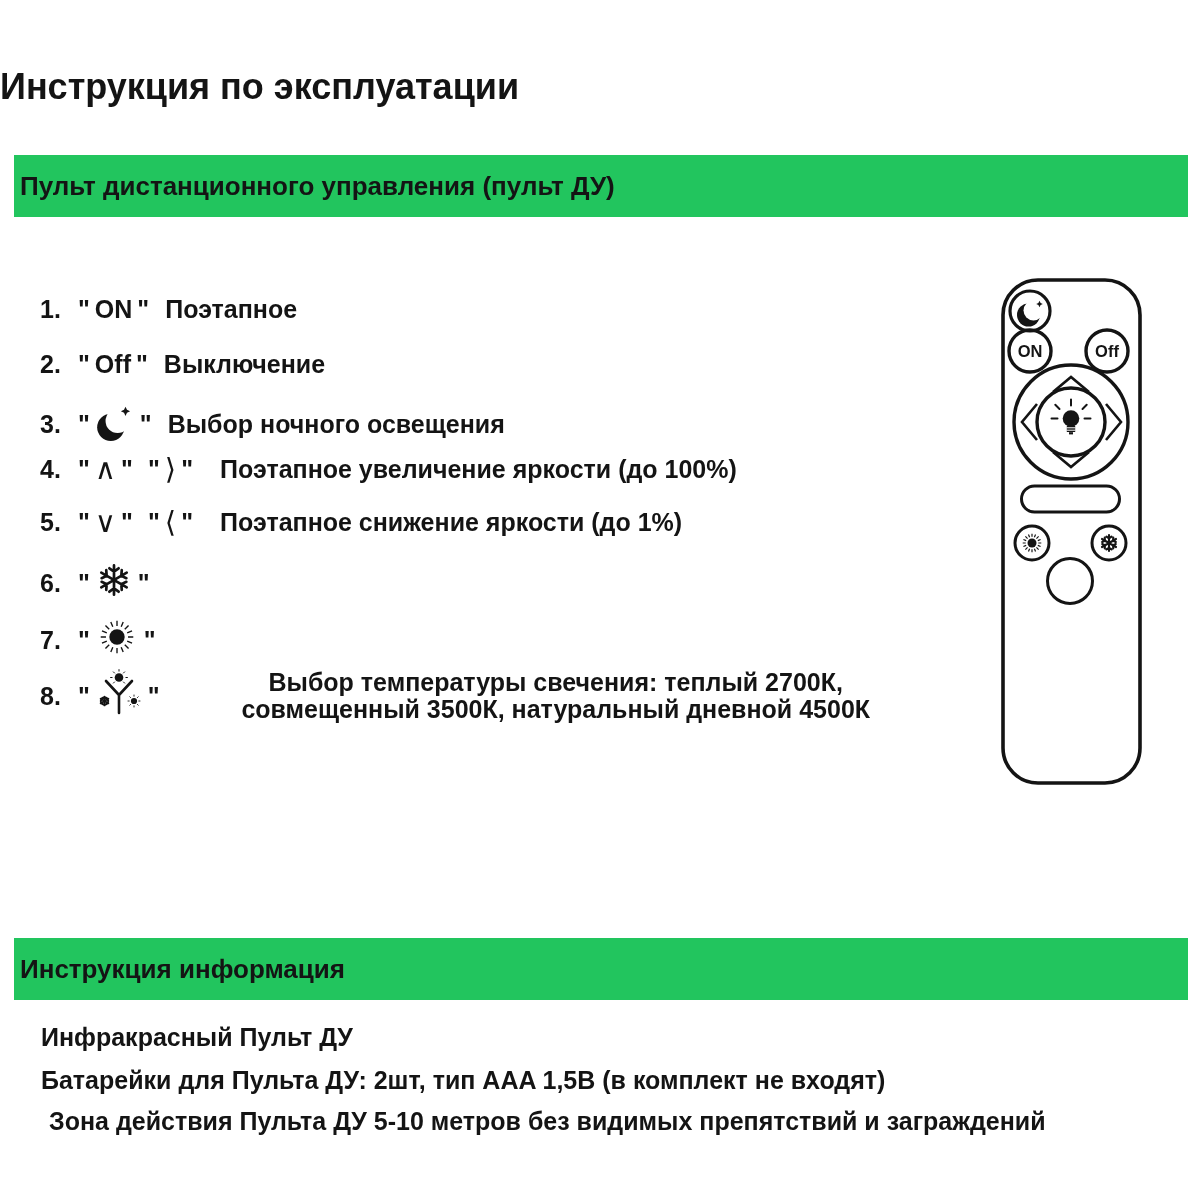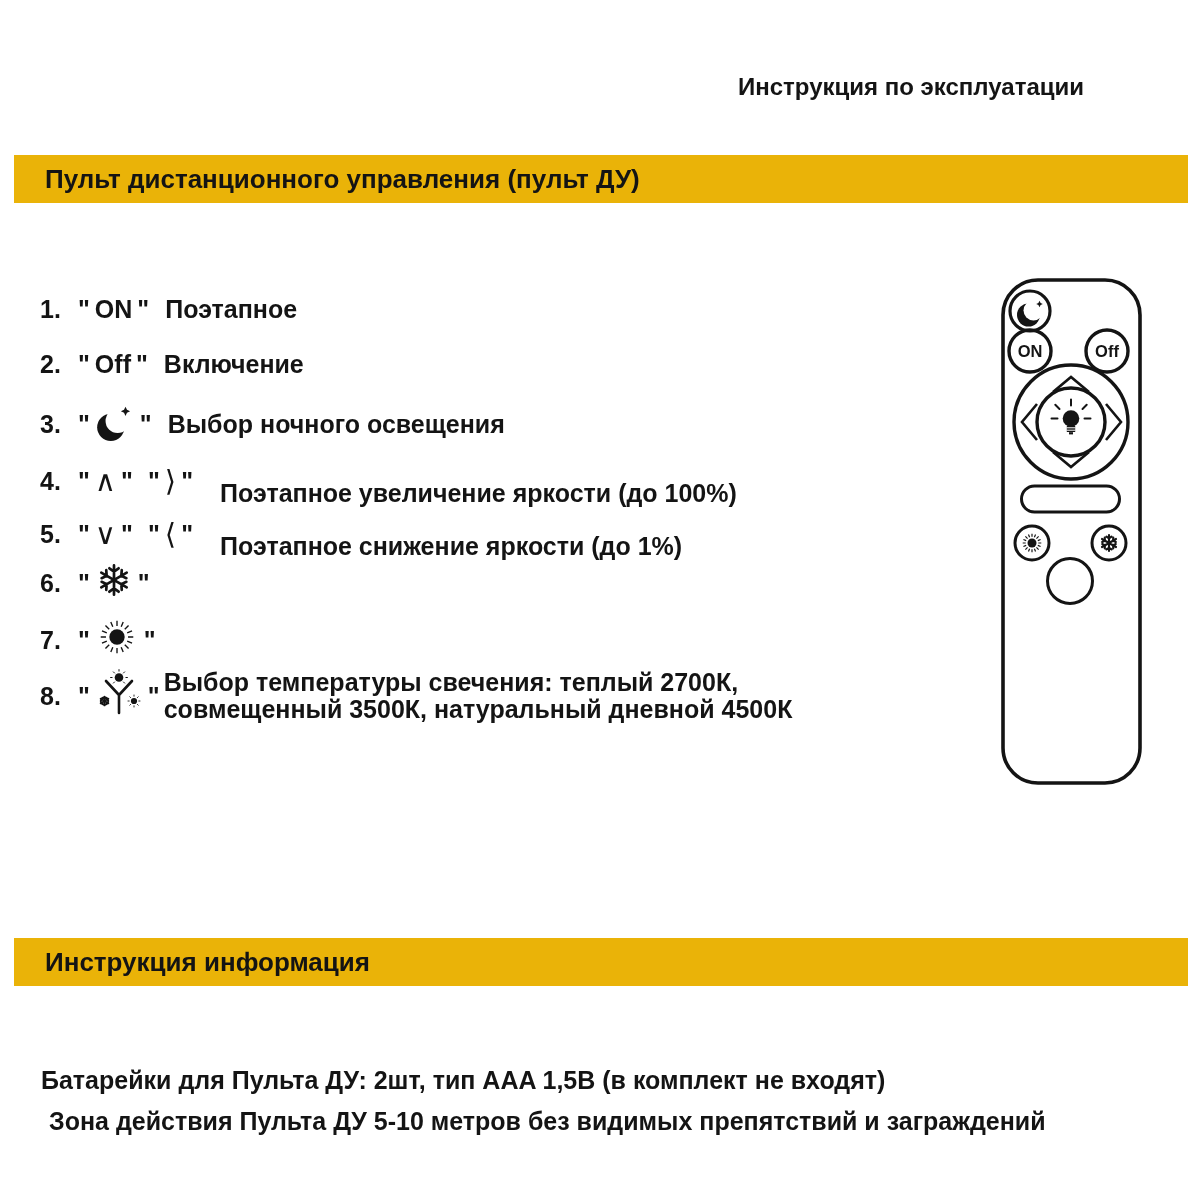--- a/index.html
+++ b/index.html
@@ -1,38 +1,38 @@
 <!DOCTYPE html>
 <html><head>
 <meta charset="utf-8">
 <style>
   html,body{margin:0;padding:0;background:#fff;}
   body{width:1200px;height:1200px;overflow:hidden;
        font-family:"Liberation Sans","DejaVu Sans",sans-serif;color:#141414;}
   .page{position:relative;width:1200px;height:1200px;background:#fff;}
 
-  .title{position:absolute;top:70px;left:0;width:1084px;text-align:right;
-         font-size:24px;font-weight:bold;line-height:34px;}
-
-  .bar{position:absolute;left:14px;width:1174px;height:48px;background:#eab308;
-       display:flex;align-items:center;box-sizing:border-box;padding-left:31px;
+  .title{position:absolute;top:70px;left:0;width:1084px;text-align:left;
+         font-size:36px;font-weight:bold;line-height:34px;}
+
+  .bar{position:absolute;left:14px;width:1174px;height:62px;background:#22c55e;
+       display:flex;align-items:center;box-sizing:border-box;padding-left:6px;
        font-size:26px;font-weight:bold;}
   .bar1{top:155px;}
   .bar2{top:938px;}
 
   .li{position:absolute;left:40px;display:flex;align-items:center;
       font-size:25px;font-weight:bold;white-space:nowrap;line-height:30px;}
   .num{width:35px;flex:0 0 auto;}
   .qm{margin:0 3px;}
   .sym{margin:0 2px;}
   .chev{font-weight:400;font-size:29px;margin:0 2px;line-height:22px;}
   .pair2{margin-left:12px;}
   .desc{margin-left:13px;}
-  .desc4{margin-left:24px;margin-top:24px;}
-  .desc-block{margin-left:1px;line-height:27px;white-space:normal;width:760px;}
+  .desc4{margin-left:24px;}
+  .desc-block{margin-left:13px;line-height:27px;white-space:normal;width:760px;text-align:center;}
   .ico{display:inline-block;margin:0 3px;flex:0 0 auto;}
 
   .tech{position:absolute;left:41px;font-size:25px;font-weight:bold;line-height:28px;}
   .t1{top:1023px;} .t2{top:1066px;} .t3{top:1107px;margin-left:8px;}
 
   .remote{position:absolute;left:999px;top:276px;}
   .stroke{fill:none;stroke:#141414;}
   .fillink{fill:#141414;}
 </style>
 </head>
@@ -52,21 +52,21 @@
     <span class="sym">ON</span>
     <span class="qm">"</span>
     <span class="desc">Поэтапное</span>
   </div>
 
   <div class="li" style="top:349px">
     <span class="num">2.</span>
     <span class="qm">"</span>
     <span class="sym">Off</span>
     <span class="qm">"</span>
-    <span class="desc">Включение</span>
+    <span class="desc">Выключение</span>
   </div>
 
   <div class="li" style="top:400px">
     <span class="num">3.</span>
     <span class="qm">"</span>
     <span class="ico">
       <svg width="38" height="42" viewBox="0 0 36 40">
         <circle cx="14" cy="26" r="13" class="fillink"></circle>
         <circle cx="20.5" cy="20" r="11.5" fill="#fff"></circle>
         <path class="fillink" d="M28,6.4 L29.4,9.4 L32.4,10.8 L29.4,12.2 L28,15.2 L26.6,12.2 L23.6,10.8 L26.6,9.4 Z"></path>
@@ -212,16 +212,17 @@
       </g>
     </g>
 
     <circle cx="71" cy="305" r="22.5" class="stroke" stroke-width="3"></circle>
   </svg>
 
   <div class="bar bar2">
     <span>Инструкция информация</span>
   </div>
 
+  <div class="tech t1">Инфракрасный Пульт ДУ</div>
   <div class="tech t2">Батарейки для Пульта ДУ: 2шт, тип AAA 1,5В (в комплект не входят)</div>
   <div class="tech t3">Зона действия Пульта ДУ 5-10 метров без видимых препятствий и заграждений</div>
 
 </div>
 
 </body></html>

